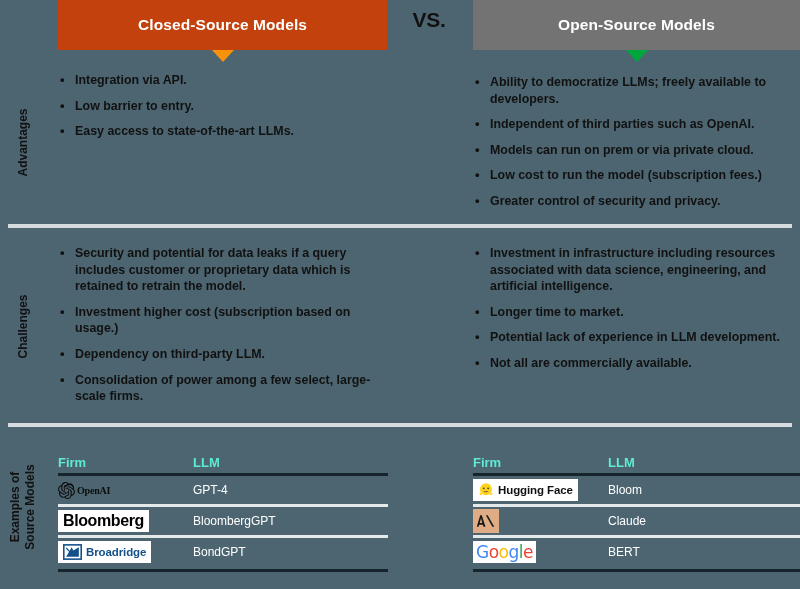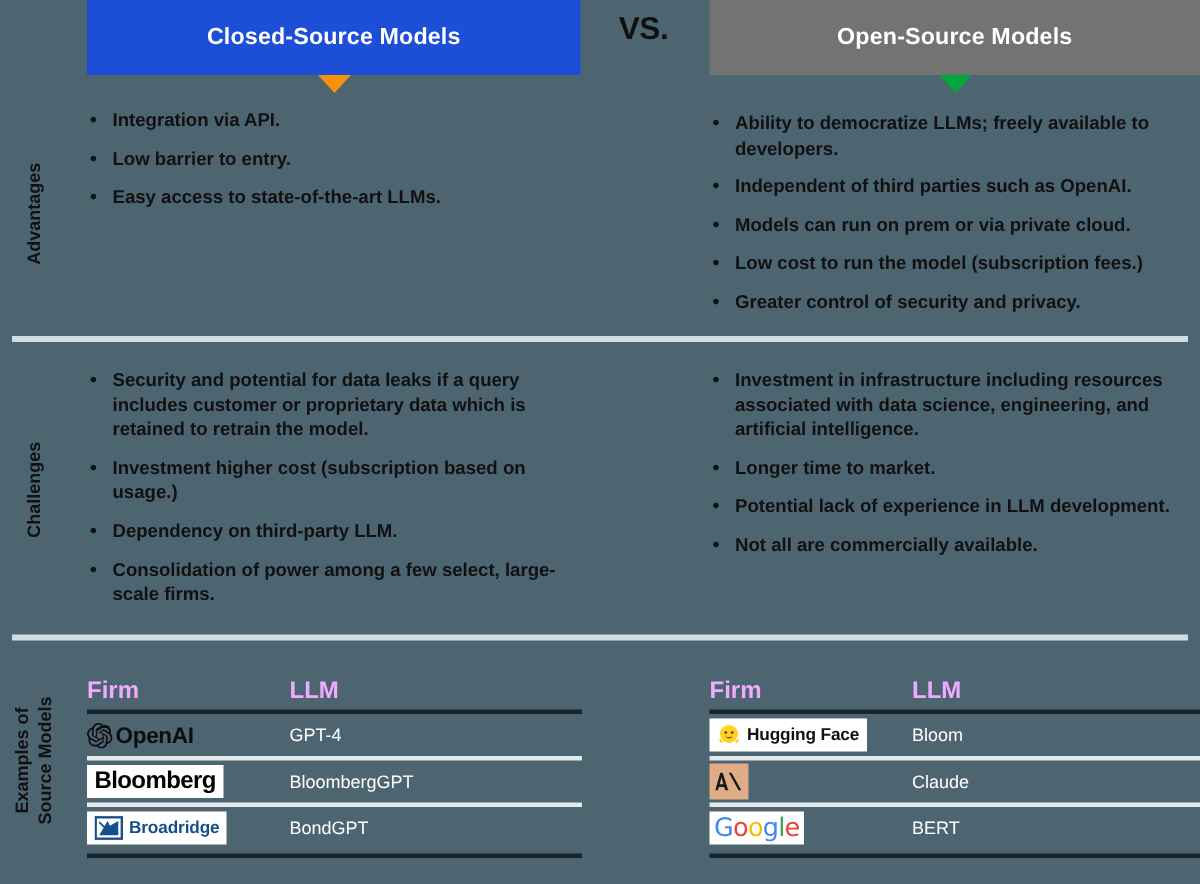--- a/index.html
+++ b/index.html
@@ -40,21 +40,21 @@
   }
   .banner-arrow {
     position: absolute;
     top: 50px;
     left: 50%;
     margin-left: -11px;
     width: 0; height: 0;
     border-left: 11px solid transparent;
     border-right: 11px solid transparent;
   }
-  #banner-closed { left: 58px; width: 329px; background: #1d4ed8; align-items: center; }
+  #banner-closed { left: 58px; width: 329px; background: #c2410c; align-items: center; }
   #banner-closed .banner-arrow { border-top: 12px solid #f8920b; }
   #banner-open { left: 473px; width: 327px; background: #737373; }
   #banner-open .banner-arrow { border-top: 12px solid #00a73c; }
 
   .vs-text {
     position: absolute;
     top: 8px;
     left: 385px;
     width: 88px;
     text-align: center;
@@ -133,23 +133,23 @@
   #ex-left  { top: 448px; left: 58px; }
   #ex-right { top: 448px; left: 473px; }
 
   .ex-head {
     display: flex;
     align-items: flex-end;
     height: 22px;
   }
   .ex-head .col-firm { width: 135px; }
   .ex-head span {
-    font-size: 16px;
-    font-weight: bold;
-    color: #f0abfc;
+    font-size: 13px;
+    font-weight: bold;
+    color: #5eead4;
   }
   .rule-thick {
     height: 3px;
     background: #16242b;
     margin-top: 3px;
   }
   .rule-light {
     height: 3px;
     background: #e4e9ea;
   }
@@ -180,24 +180,25 @@
     background: #ffffff;
     padding: 1px 5px;
   }
 
   .openai-mark {
     width: 17px; height: 17px;
     margin-right: 2px;
     flex: none;
   }
   .openai-text {
-    font-size: 15px;
+    font-size: 10px;
     font-weight: bold;
     color: #0d0d0d;
     letter-spacing: -0.2px;
+    font-family: Liberation Serif, serif;
   }
   .bloomberg-text {
     font-size: 16px;
     font-weight: bold;
     color: #000000;
     letter-spacing: -0.4px;
   }
   .broadridge-mark {
     width: 19px; height: 16px;
     margin-right: 4px;

